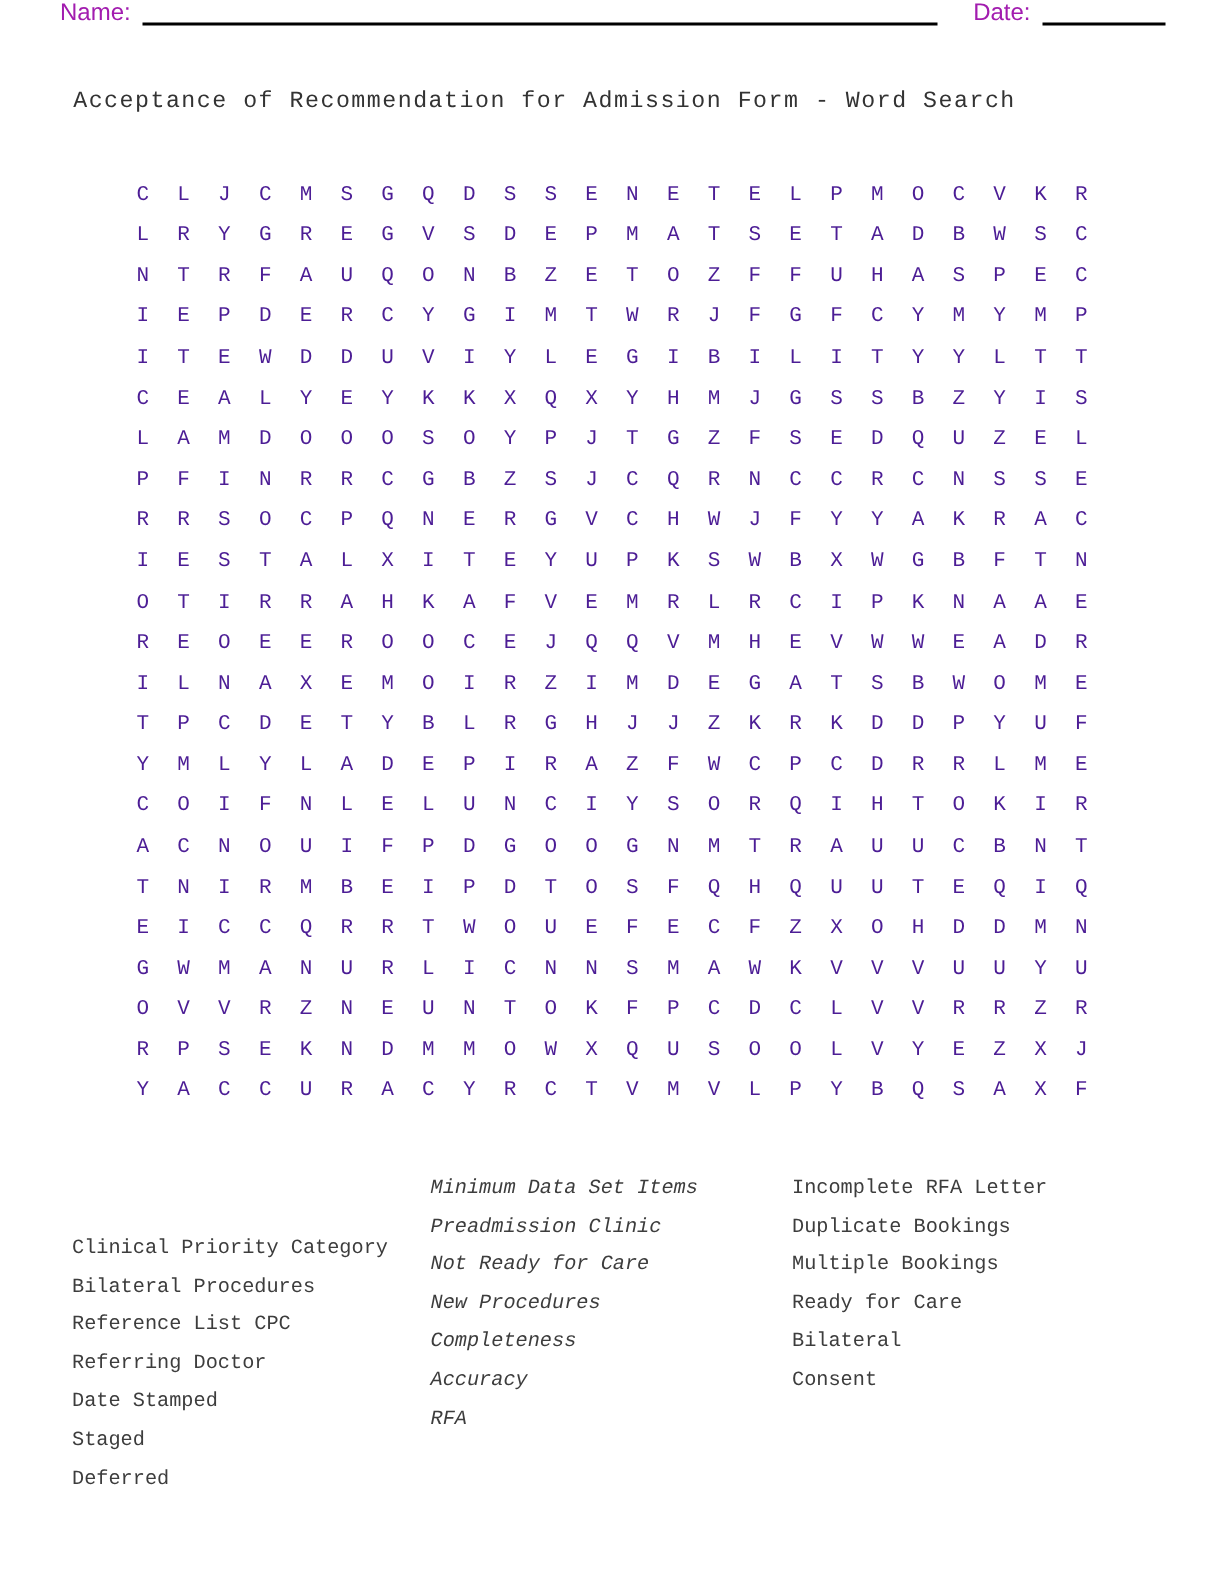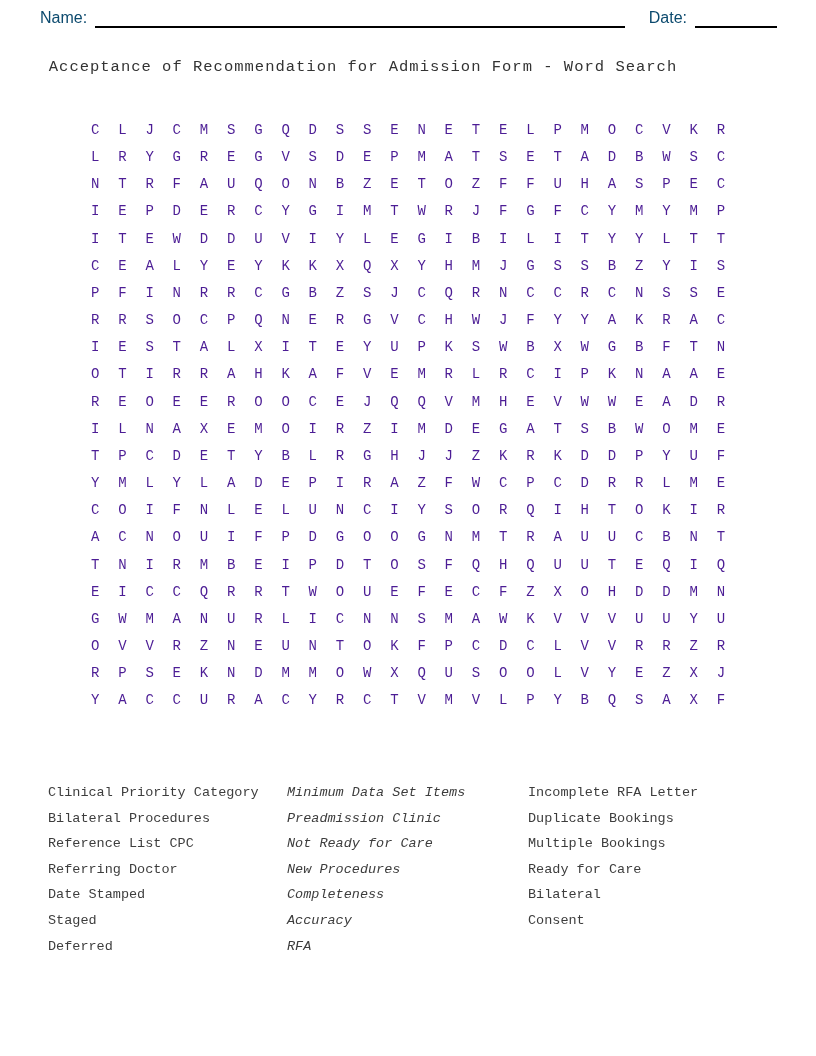--- a/index.html
+++ b/index.html
@@ -7,23 +7,23 @@
   body {
     width: 816px; height: 1056px;
     background: #ffffff;
     position: relative;
     font-family: "Liberation Mono", monospace;
     color: #3d3d3d;
     overflow: hidden;
   }
   .header {
     position: absolute; top: 0; left: 40px; width: 737px; height: 28px;
-    display: flex; align-items: flex-end;
+    display: flex; align-items: flex-start;
     font-family: "Liberation Sans", sans-serif;
-    font-size: 16px; color: #0c4a6e;
+    font-size: 16px; color: #a21caf;
   }
   .hdr-label { white-space: nowrap; padding-bottom: 1px; }
   .blank-line { border-bottom: 2px solid #000; height: 17px; }
   .name-line { flex: 1; margin-left: 8px; margin-right: 24px; }
   .date-line { width: 82px; margin-left: 8px; }
   .title {
     position: absolute; top: 58px; left: 0; width: 726px;
     text-align: center;
     font-size: 15.5px; letter-spacing: 1px;
     color: #333;
@@ -36,21 +36,21 @@
     letter-spacing: 18.8px;
     color: #4c1d95;
     white-space: nowrap;
   }
   .word-list {
     position: absolute; top: 780px; left: 0; width: 816px;
     font-size: 13.5px;
     color: #3d3d3d;
   }
   .word-col { position: absolute; top: 0; }
-  .word-col-1 { left: 48px; }
+  .word-col-1 { left: 48px; margin-top: 40px; }
   .word-col-2 { left: 287px; font-style: italic; }
   .word-col-3 { left: 528px; }
   .word-item { line-height: 25.6px; white-space: nowrap; }
 </style>
 </head>
 <body>
 
 <div class="header">
   <span class="hdr-label">Name:</span>
   <span class="blank-line name-line"></span>
@@ -60,20 +60,21 @@
 
 <div class="title">Acceptance of Recommendation for Admission Form - Word Search</div>
 
 <div class="grid">
   <div class="grid-row">CLJCMSGQDSSENETELPMOCVKR</div>
   <div class="grid-row">LRYGREGVSDEPMATSETADBWSC</div>
   <div class="grid-row">NTRFAUQONBZETOZFFUHASPEC</div>
   <div class="grid-row">IEPDERCYGIMTWRJFGFCYMYMP</div>
   <div class="grid-row">ITEWDDUVIYLEGIBILITYYLTT</div>
   <div class="grid-row">CEALYEYKKXQXYHMJGSSBZYIS</div>
+  <div class="grid-row">LAMDOOOSOYPJTGZFSEDQUZEL</div>
   <div class="grid-row">PFINRRCGBZSJCQRNCCRCNSSE</div>
   <div class="grid-row">RRSOCPQNERGVCHWJFYYAKRAC</div>
   <div class="grid-row">IESTALXITEYUPKSWBXWGBFTN</div>
   <div class="grid-row">OTIRRAHKAFVEMRLRCIPKNAAE</div>
   <div class="grid-row">REOEEROOCEJQQVMHEVWWEADR</div>
   <div class="grid-row">ILNAXEMOIRZIMDEGATSBWOME</div>
   <div class="grid-row">TPCDETYBLRGHJJZKRKDDPYUF</div>
   <div class="grid-row">YMLYLADEPIRAZFWCPCDRRLME</div>
   <div class="grid-row">COIFNLELUNCIYSORQIHTOKIR</div>
   <div class="grid-row">ACNOUIFPDGOOGNMTRAUUCBNT</div>

